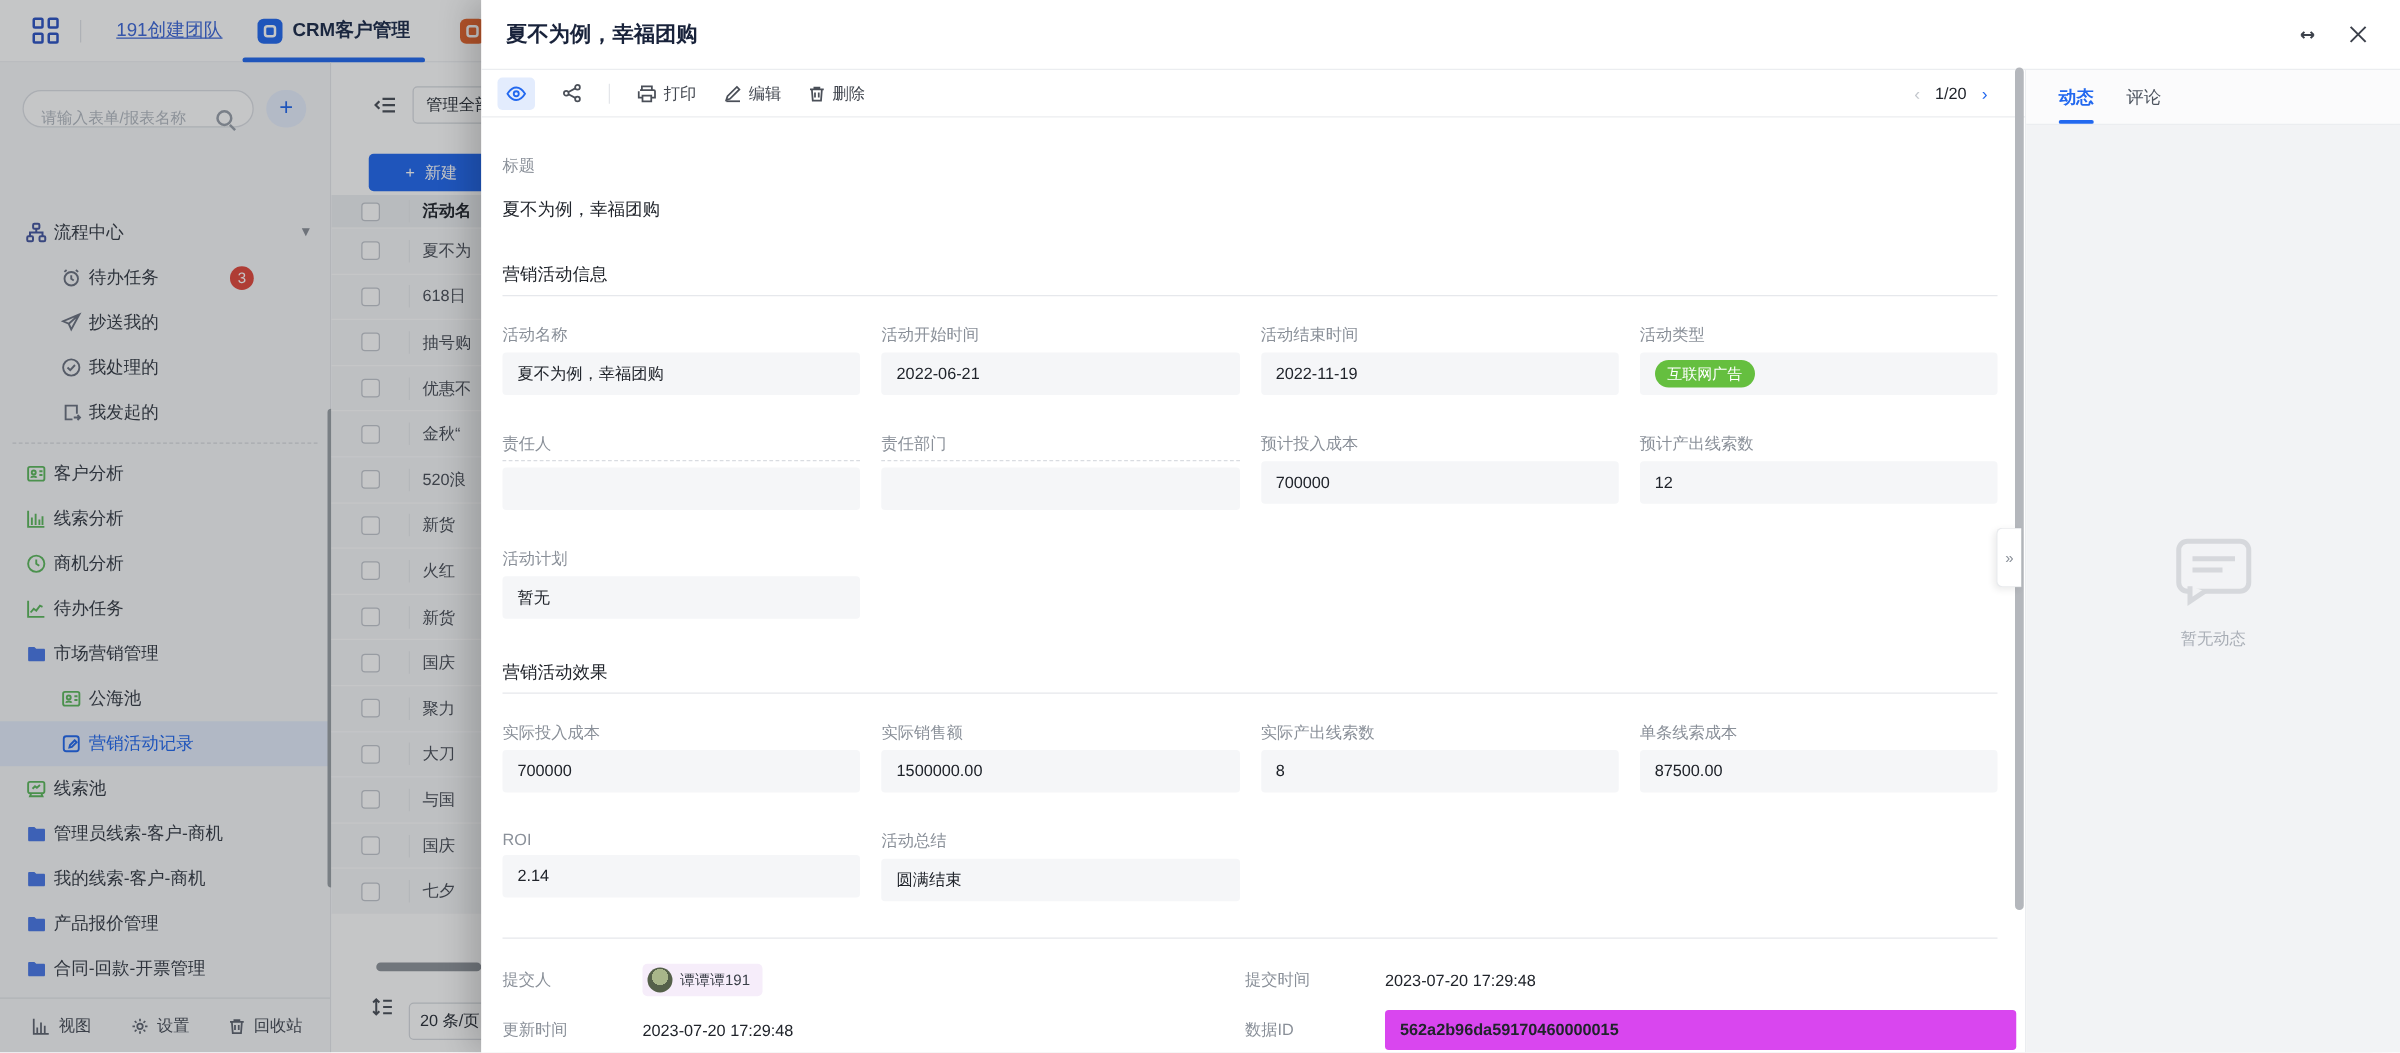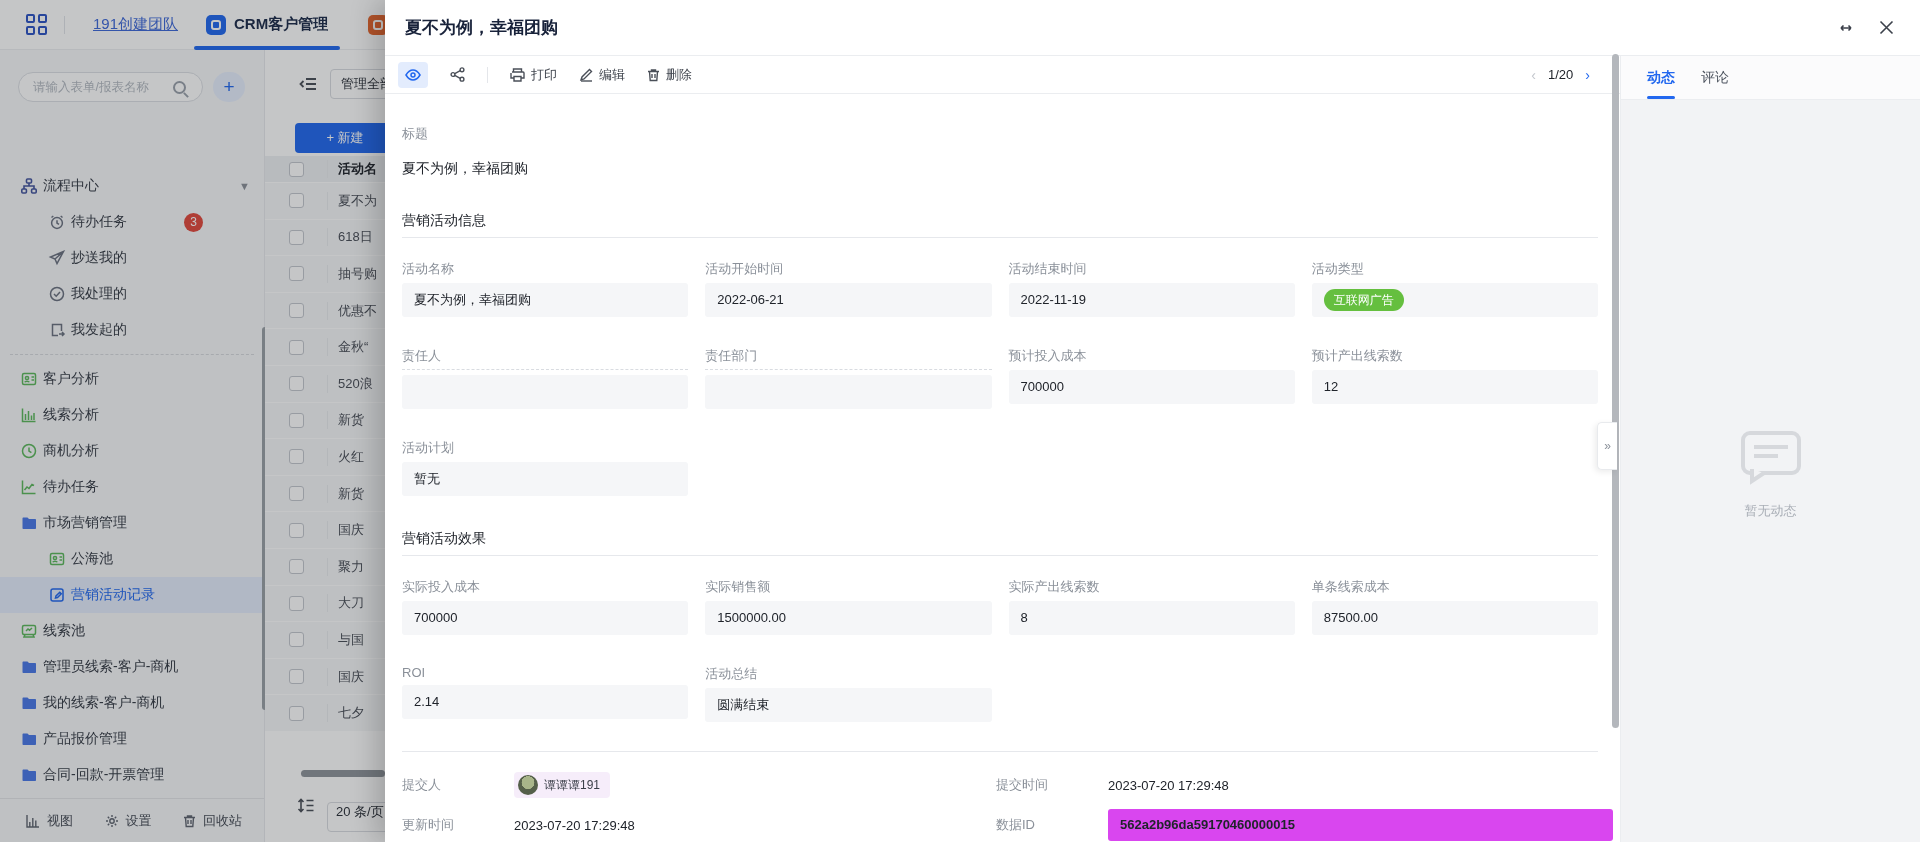--- a/index.html
+++ b/index.html
@@ -23,21 +23,21 @@
   .app-sq { width:20px; height:20px; border-radius:5px; background:#2268ef; position:relative; }
   .app-sq::after { content:""; position:absolute; inset:5px; border:2px solid #fff; border-radius:3px; }
   .app-sq.orange { background:#e6662e; }
   .tb-tab.clipped { position:absolute; left:368px; top:0; padding:0; height:50px; display:flex; align-items:center; }
 
   
   .sidebar { position:absolute; left:0; top:50px; width:265px; height:792px; background:#f7f8fa;
     border-right:1px solid #e7e9ec; z-index:1; }
   .search-row { display:flex; align-items:center; padding:22px 12px 0 18px; gap:10px; }
   .search-pill { flex:0 0 185px; height:30px; border:1px solid #dcdfe4; border-radius:16px;
-    background:#fff; display:flex; align-items:center; padding:0 10px 0 14px; }
+    background:#fff; display:flex; align-items:flex-end; padding:0 10px 0 14px; }
   .search-pill input { border:none; outline:none; background:transparent; width:140px;
     font-size:12.5px; color:#333; font-family:inherit; }
   .search-pill input::placeholder { color:#b4bac2; }
   .mag { width:13px; height:13px; border:2px solid #9aa1ab; border-radius:50%; position:relative; flex:0 0 auto; }
   .mag::after { content:""; position:absolute; width:2px; height:6px; background:#9aa1ab;
     left:10px; top:9px; transform:rotate(-45deg); }
   .plus-btn { width:32px; height:30px; border-radius:15px; background:#e7effe; color:#2268ef;
     font-size:19px; display:flex; align-items:center; justify-content:center; cursor:pointer; }
   .menu { position:absolute; left:0; top:118px; width:100%; }
   .m-item { height:36px; display:flex; align-items:center; gap:6px; padding:0 14px 0 20px;
@@ -58,36 +58,36 @@
   .sf-item svg { display:block; }
 
   
   .listpanel { position:absolute; left:265px; top:50px; width:120px; height:792px; background:#fff;
     overflow:hidden; z-index:1; }
   .view-row { display:flex; align-items:center; gap:13px; padding:19px 0 0 34px; }
   .select-box { height:30px; min-width:86px; border:1px solid #d8dbe0; border-radius:4px;
     background:#fff; font-size:13px; color:#2b3039; display:flex; align-items:center; padding:0 10px; }
   .new-btn { position:absolute; left:30px; top:73px; width:100px; height:30px; background:#2268ef;
     color:#fff; font-size:13px; border:none; border-radius:4px; display:flex; align-items:center;
-    justify-content:center; gap:6px; cursor:pointer; }
+    justify-content:center; gap:6px; cursor:pointer;font-family:Liberation Mono, monospace; }
   .dtable { position:absolute; left:0; top:106px; width:120px; }
   .trow { height:36.6px; display:flex; align-items:center; background:#f6f7f9;
     border-bottom:1px solid #fff; }
   .trow.head { background:#eef0f3; height:27px; }
   .trow .cbc { width:62px; display:flex; justify-content:center; }
   .cb { width:15px; height:15px; border:1px solid #c3c7ce; border-radius:3px; background:#fff; }
   .trow .txt { flex:1; font-size:13px; color:#4a4f58; border-left:1px solid #e9ebee;
     padding-left:10px; white-space:nowrap; overflow:hidden; }
   .trow.head .txt { color:#21252c; font-weight:bold; }
   .h-scroll { position:absolute; left:36px; top:720px; width:84px; height:7px;
     background:#8f949b; border-radius:4px; }
   .list-pager { position:absolute; left:0; bottom:10px; width:120px; display:flex;
     align-items:center; gap:13px; padding-left:32px; }
   .pp-box { height:30px; border:1px solid #d8dbe0; border-radius:4px; background:#fff;
-    font-size:13px; color:#2b3039; display:flex; align-items:flex-start; padding:0 8px; white-space:nowrap;margin-top:24px; }
+    font-size:13px; color:#2b3039; display:flex; align-items:center; padding:0 8px; white-space:nowrap;margin-top:24px; }
 
   
   .backdrop { position:absolute; left:0; top:0; width:385px; height:842px;
     background:rgba(22,26,33,0.25); z-index:2; }
 
   
   .drawer { position:absolute; left:385px; top:0; width:1535px; height:842px; background:#fff;
     box-shadow:-10px 0 24px rgba(0,0,0,0.18); z-index:3; }
   .d-header { height:56px; display:flex; align-items:center; padding:0 26px 0 20px;
     border-bottom:1px solid #ebedf0; }

